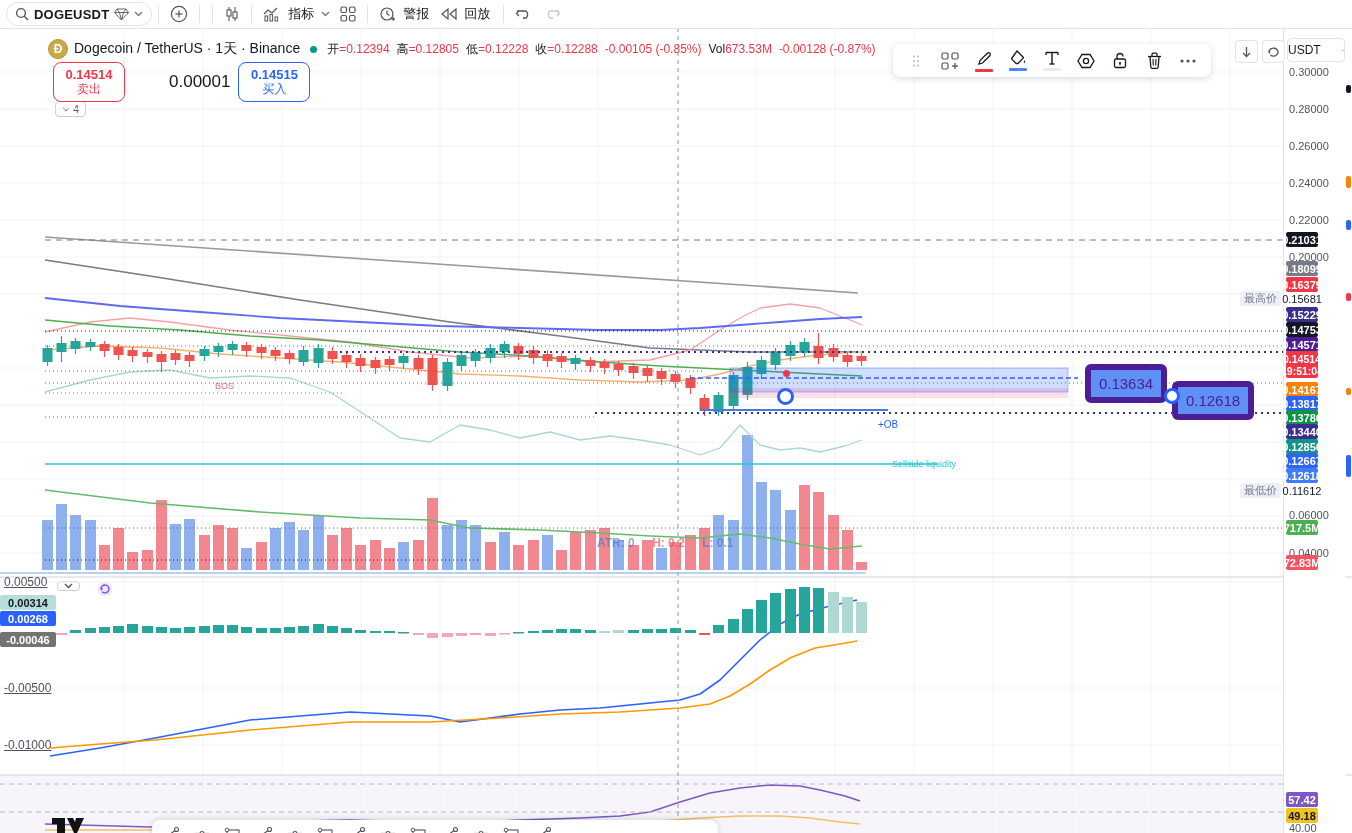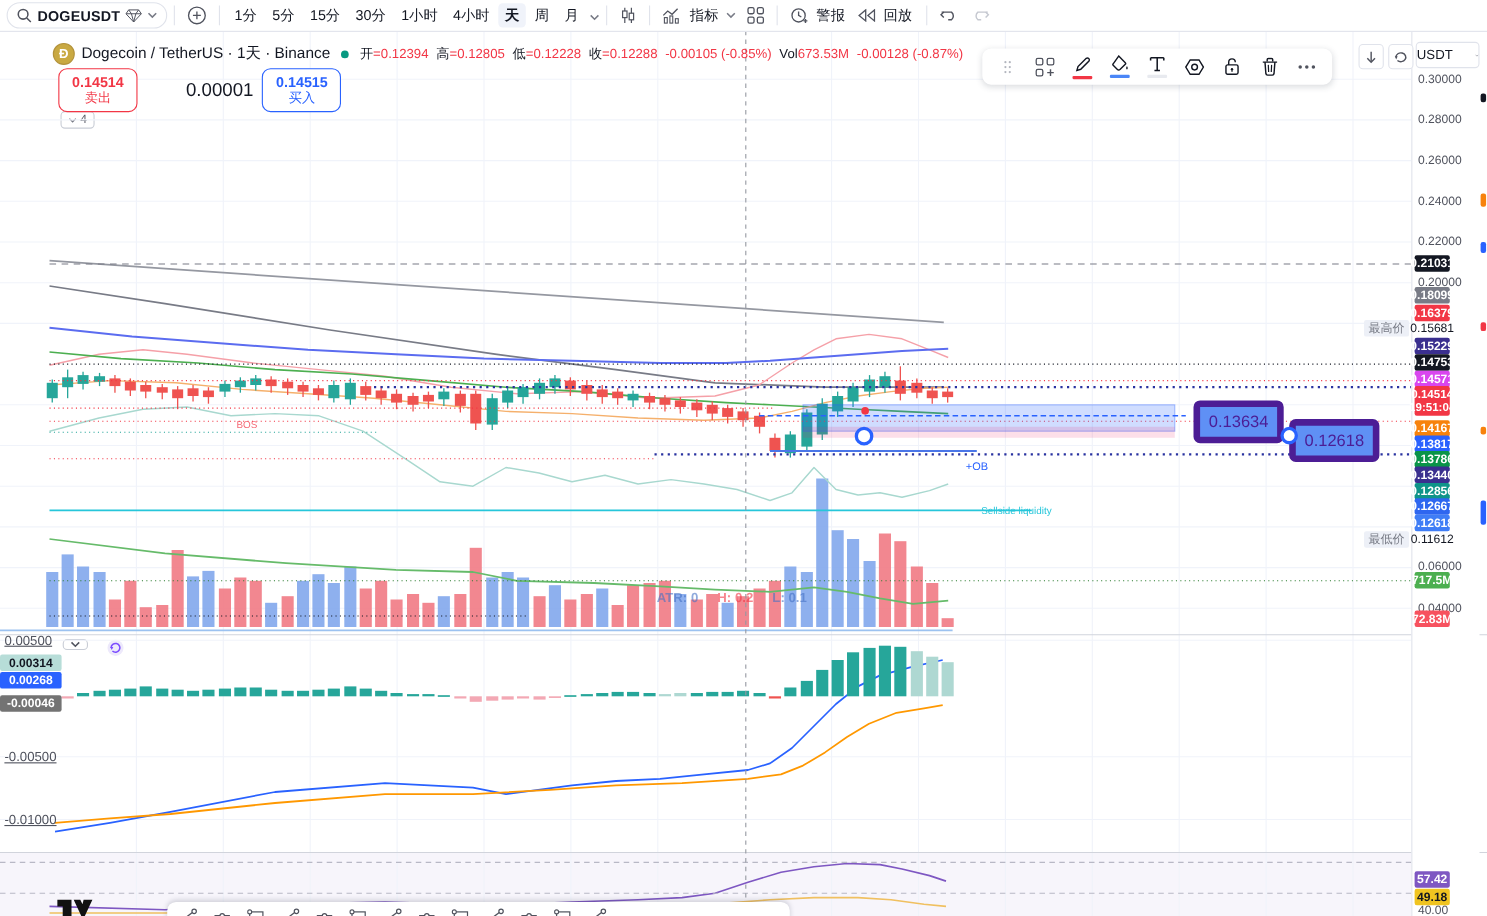--- a/index.html
+++ b/index.html
@@ -104,34 +104,20 @@
     </div>
     <div class="tb-sep"></div>
     <div class="iconbtn">
       <svg class="ic" width="18" height="18" viewBox="0 0 18 18">
           <circle cx="9" cy="9" r="7.6" fill="none" stroke="#50535e" stroke-width="1.2"></circle>
           <line x1="9" y1="5.4" x2="9" y2="12.6" stroke="#50535e" stroke-width="1.2"></line>
           <line x1="5.4" y1="9" x2="12.6" y2="9" stroke="#50535e" stroke-width="1.2"></line>
         </svg>
     </div>
     <div class="tb-sep"></div>
-    <div class="tb-group" id="tf-group">
-        <div class="tfbtn">1分</div>
-        <div class="tfbtn">5分</div>
-        <div class="tfbtn">15分</div>
-        <div class="tfbtn">30分</div>
-        <div class="tfbtn">1小时</div>
-        <div class="tfbtn">4小时</div>
-        <div class="tfbtn active">天</div>
-        <div class="tfbtn">周</div>
-        <div class="tfbtn">月</div>
-        <span style="margin-left: 3px;"><svg width="9" height="6" viewBox="0 0 9 6">
-            <polyline points="1,1 4.5,4.5 8,1" fill="none" stroke="#787b86" stroke-width="1.4"></polyline>
-          </svg></span>
-      </div>
     <div class="tb-sep"></div>
     <div class="iconbtn">
       <svg class="ic" width="16" height="16" viewBox="0 0 16 16">
           <line x1="5" y1="1" x2="5" y2="15" stroke="#50535e" stroke-width="1.1"></line>
           <rect x="3" y="4" width="4" height="6" fill="#fff" stroke="#50535e" stroke-width="1.1"></rect>
           <line x1="11" y1="1" x2="11" y2="15" stroke="#50535e" stroke-width="1.1"></line>
           <rect x="9" y="6" width="4" height="6" fill="#fff" stroke="#50535e" stroke-width="1.1"></rect>
         </svg>
     </div>
     <div class="tb-sep"></div>
@@ -618,21 +604,21 @@
       <div class="tick" style="top: 223px;">0.20000</div>
       <div class="tick" style="top: 481px;">0.06000</div>
       <div class="tick" style="top: 519px;">0.04000</div>
       <div class="tick" style="top: 794px;">40.00</div>
       <div class="badge" style="top: 204px; background: rgb(19, 23, 34); color: rgb(255, 255, 255);">0.21031</div>
       <div class="badge" style="top: 233px; background: rgb(120, 123, 134); color: rgb(255, 255, 255);">0.18099</div>
       <div class="badge" style="top: 249px; background: rgb(242, 54, 69); color: rgb(255, 255, 255);">0.16379</div>
       <div class="badge" style="top: 263px; background: transparent; color: rgb(19, 23, 34); font-weight: normal;">0.15681</div>
       <div class="badge" style="top: 279px; background: rgb(58, 47, 143); color: rgb(255, 255, 255);">0.15229</div>
       <div class="badge" style="top: 294px; background: rgb(19, 23, 34); color: rgb(255, 255, 255);">0.14753</div>
-      <div class="badge" style="top: 309px; background: #d946ef; color: rgb(255, 255, 255);">0.14571</div>
+      <div class="badge" style="top: 309px; background: #4c1d95; color: rgb(255, 255, 255);">0.14571</div>
       <div class="badge two" style="top: 323px; background: rgb(242, 54, 69); color: rgb(255, 255, 255);">
         <span>0.14514</span>
         <span>19:51:04</span>
       </div>
       <div class="badge" style="top: 354px; background: rgb(247, 130, 12); color: rgb(255, 255, 255);">0.14167</div>
       <div class="badge" style="top: 368px; background: rgb(41, 98, 255); color: rgb(255, 255, 255);">0.13817</div>
       <div class="badge" style="top: 382px; background: rgb(10, 148, 72); color: rgb(255, 255, 255);">0.13786</div>
       <div class="badge" style="top: 396px; background: rgb(58, 47, 143); color: rgb(255, 255, 255);">0.13440</div>
       <div class="badge" style="top: 411px; background: rgb(15, 148, 137); color: rgb(255, 255, 255);">0.12856</div>
       <div class="badge" style="top: 425px; background: rgb(46, 102, 240); color: rgb(255, 255, 255);">0.12667</div>

